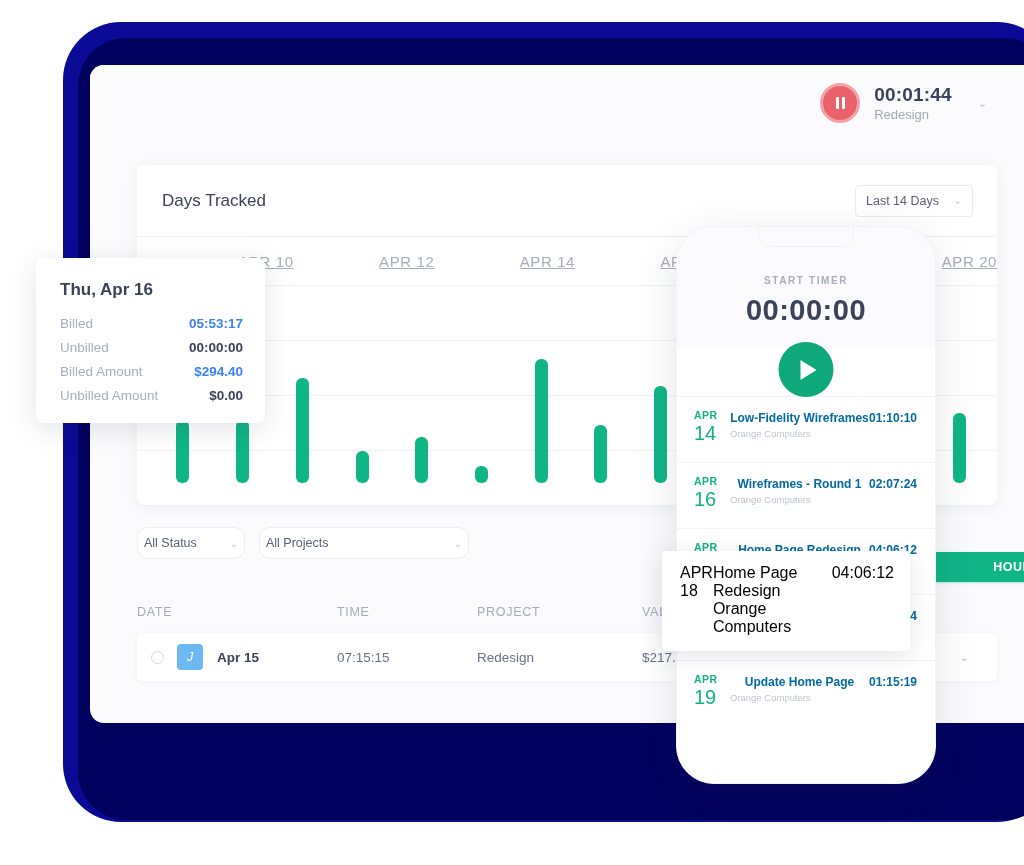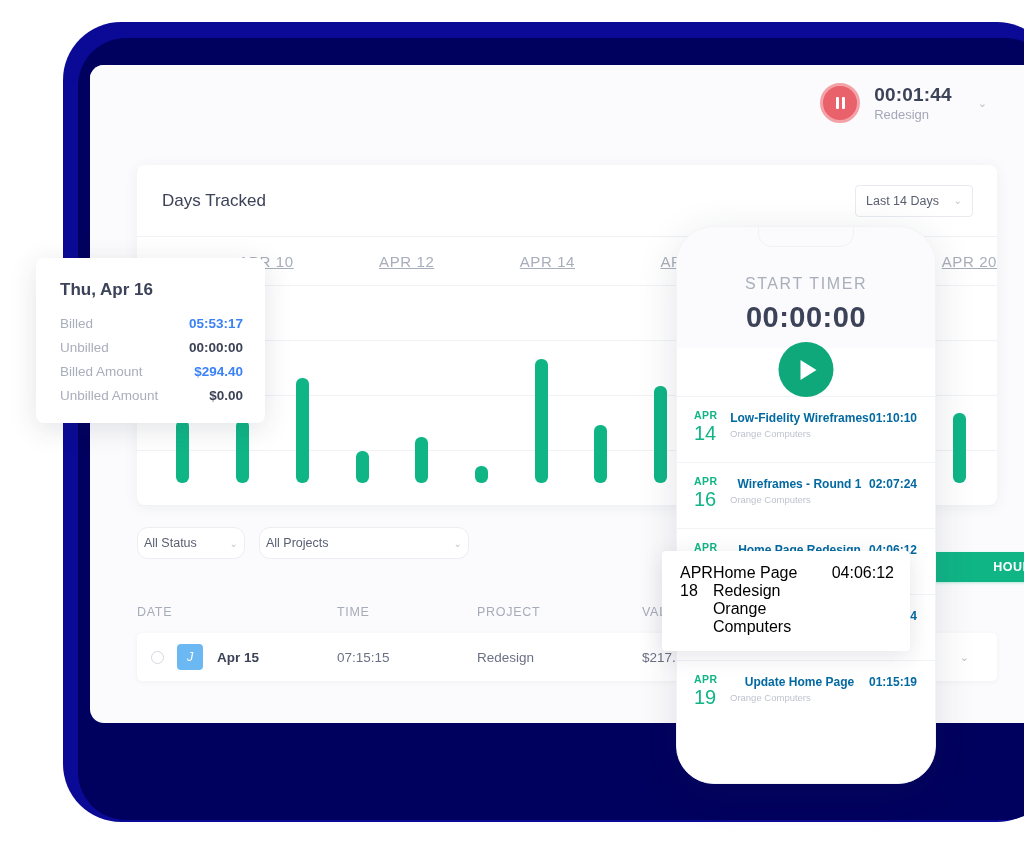--- a/index.html
+++ b/index.html
@@ -330,24 +330,24 @@
     border: 1px solid #f1f2f6;
     border-top: none;
   }
   .phone-top {
     height: 121px;
     background: #fbfbfd;
     padding-top: 48px;
     text-align: center;
   }
   .start-label {
-    font-size: 16px;
+    font-size: 10px;
     letter-spacing: 1.6px;
     color: #a9aebc;
-    font-weight: normal;
+    font-weight: bold;
   }
   .phone-timer {
     font-size: 29px;
     font-weight: bold;
     color: #3c4257;
     margin-top: 8px;
     letter-spacing: 0.5px;
   }
   .play-wrap {
     position: absolute;

